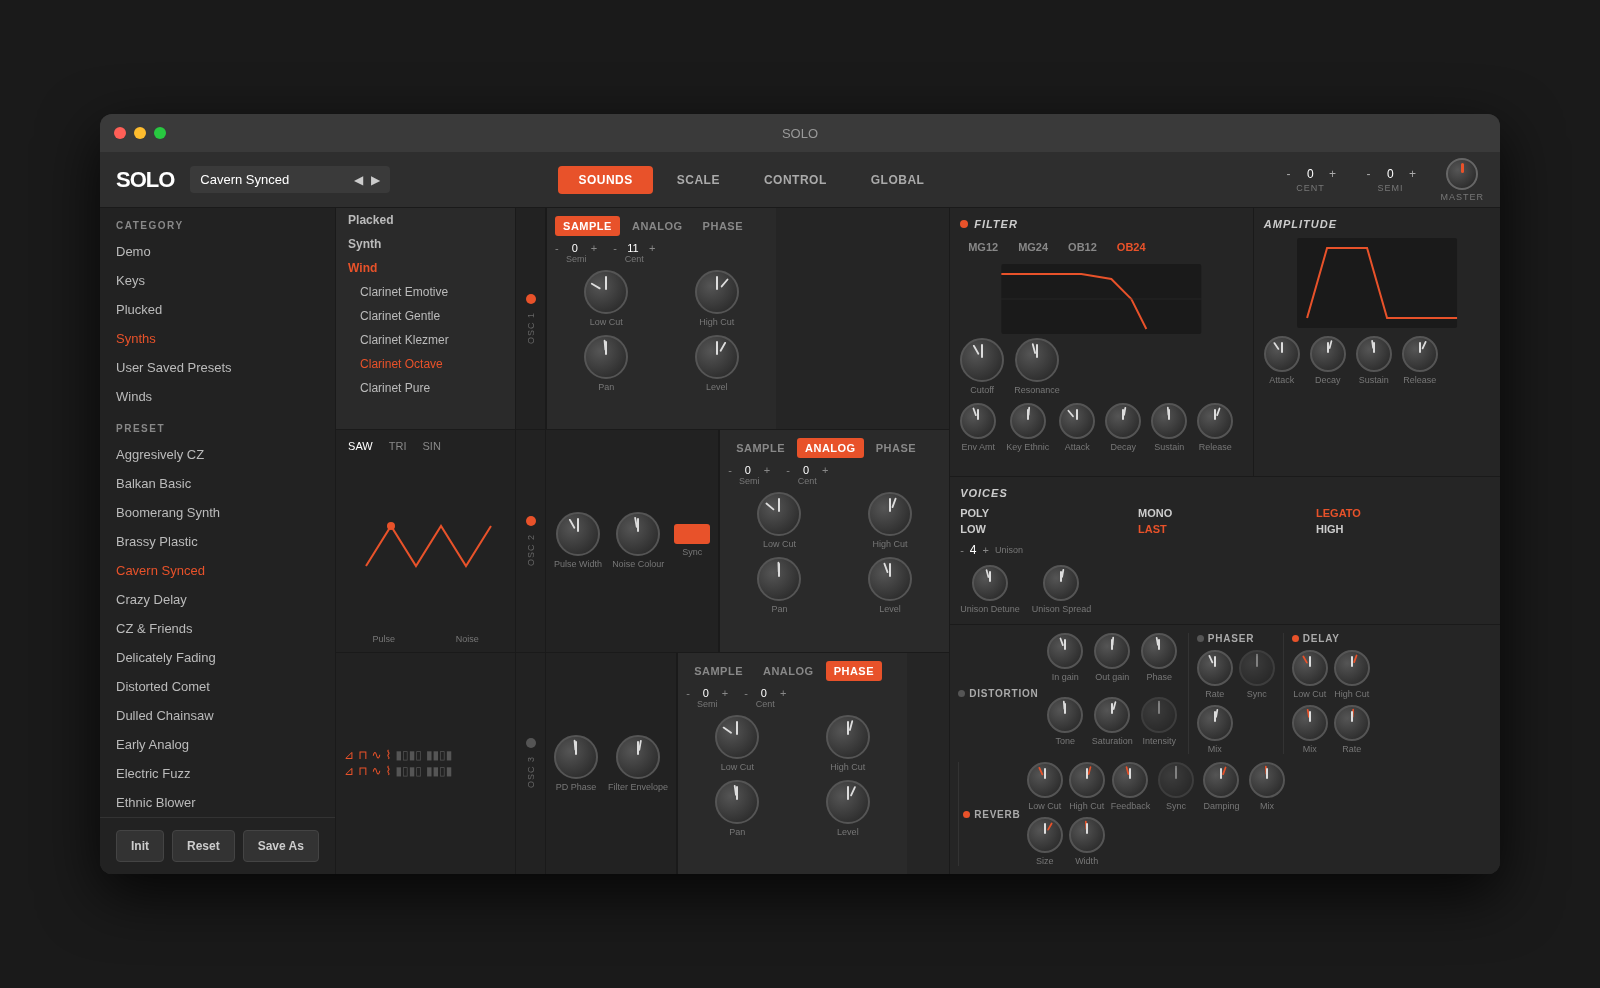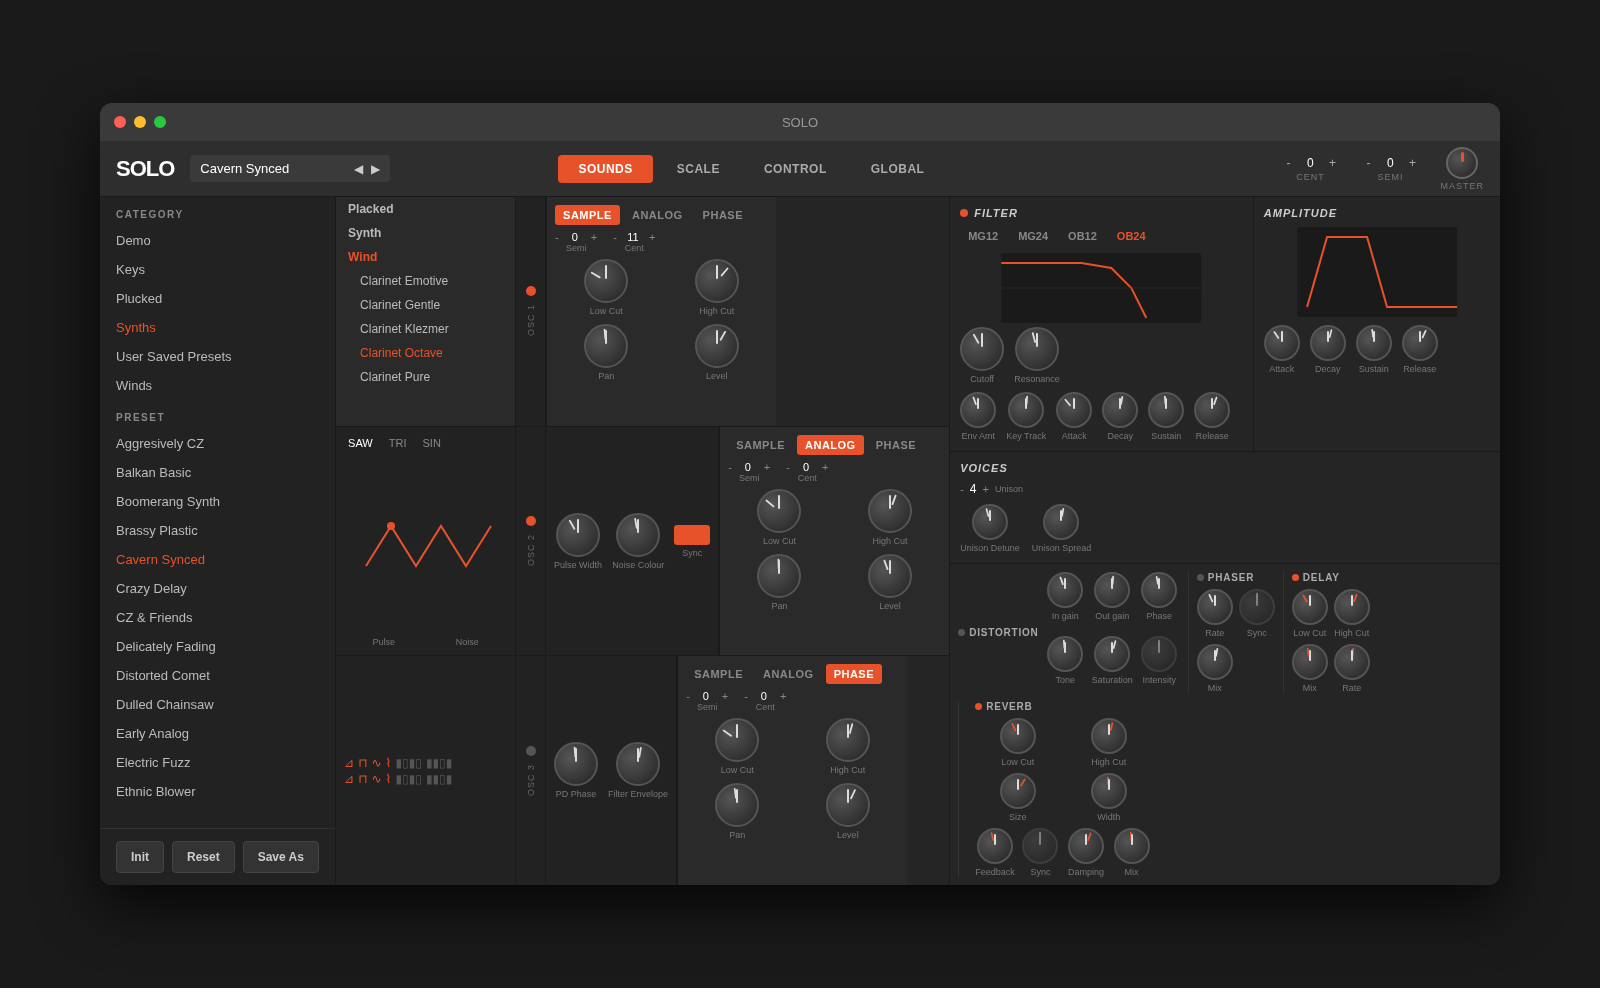--- a/index.html
+++ b/index.html
@@ -874,21 +874,21 @@
                     </svg>
                 </div>
                 <span class="knob-label">Env Amt</span>
               </div>
               <div class="knob-group">
                 <div class="knob knob-sm">
                   <svg viewBox="0 0 36 36" style="position:absolute;width:100%;height:100%;">
                       <line x1="18" y1="3" x2="18" y2="11" stroke="#ddd" stroke-width="2" stroke-linecap="round" transform="rotate(5 18 18)"></line>
                     </svg>
                 </div>
-                <span class="knob-label">Key Track</span>
+                <span class="knob-label">Key Ethnic</span>
               </div>
               <div class="knob-group">
                 <div class="knob knob-sm">
                   <svg viewBox="0 0 36 36" style="position:absolute;width:100%;height:100%;">
                       <line x1="18" y1="3" x2="18" y2="11" stroke="#ddd" stroke-width="2" stroke-linecap="round" transform="rotate(-40 18 18)"></line>
                     </svg>
                 </div>
                 <span class="knob-label">Attack</span>
               </div>
               <div class="knob-group">
@@ -964,20 +964,28 @@
               </div>
             </div>
           </div>
         </div>
 
         <div style="display:flex; border-bottom:1px solid #1a1a1a; padding:10px; gap:16px;">
           <div style="flex:1;">
             <div class="section-title-row">
               <span class="section-title">VOICES</span>
             </div>
+            <div style="display:grid; grid-template-columns:1fr 1fr 1fr; gap:4px; margin-bottom:8px;">
+              <span class="voice-mode-btn inactive">POLY</span>
+              <span class="voice-mode-btn inactive">MONO</span>
+              <span class="voice-mode-btn active">LEGATO</span>
+              <span class="voice-mode-btn inactive">LOW</span>
+              <span class="voice-mode-btn active">LAST</span>
+              <span class="voice-mode-btn inactive">HIGH</span>
+            </div>
             <div class="unison-control">
               <span class="val-ctrl">-</span>
               <span class="unison-val">4</span>
               <span class="val-ctrl">+</span>
               <span class="unison-label">Unison</span>
             </div>
             <div style="display:flex; gap:12px;">
               <div class="knob-group">
                 <div class="knob knob-sm">
                   <svg viewBox="0 0 36 36" style="position:absolute;width:100%;height:100%;">
@@ -1124,21 +1132,21 @@
                 <div class="knob knob-sm">
                   <svg viewBox="0 0 36 36" style="position:absolute;width:100%;height:100%;">
                       <line x1="18" y1="3" x2="18" y2="11" stroke="#e8522a" stroke-width="2" stroke-linecap="round" transform="rotate(5 18 18)"></line>
                     </svg>
                 </div>
                 <span class="knob-label">Rate</span>
               </div>
             </div>
           </div>
 
-          <div style="display:flex; flex-direction:column; gap:6px; border-left:1px solid #333; padding-left:16px;">
+          <div style="display:flex; flex-direction:row; gap:6px; border-left:1px solid #333; padding-left:4px;">
             <div class="effect-title-row">
               <div class="effect-dot active"></div>
               <span class="effect-title">REVERB</span>
             </div>
             <div style="display:grid; grid-template-columns:1fr 1fr; gap:6px;">
               <div class="knob-group">
                 <div class="knob knob-sm">
                   <svg viewBox="0 0 36 36" style="position:absolute;width:100%;height:100%;">
                       <line x1="18" y1="3" x2="18" y2="11" stroke="#e8522a" stroke-width="2" stroke-linecap="round" transform="rotate(-25 18 18)"></line>
                     </svg>

